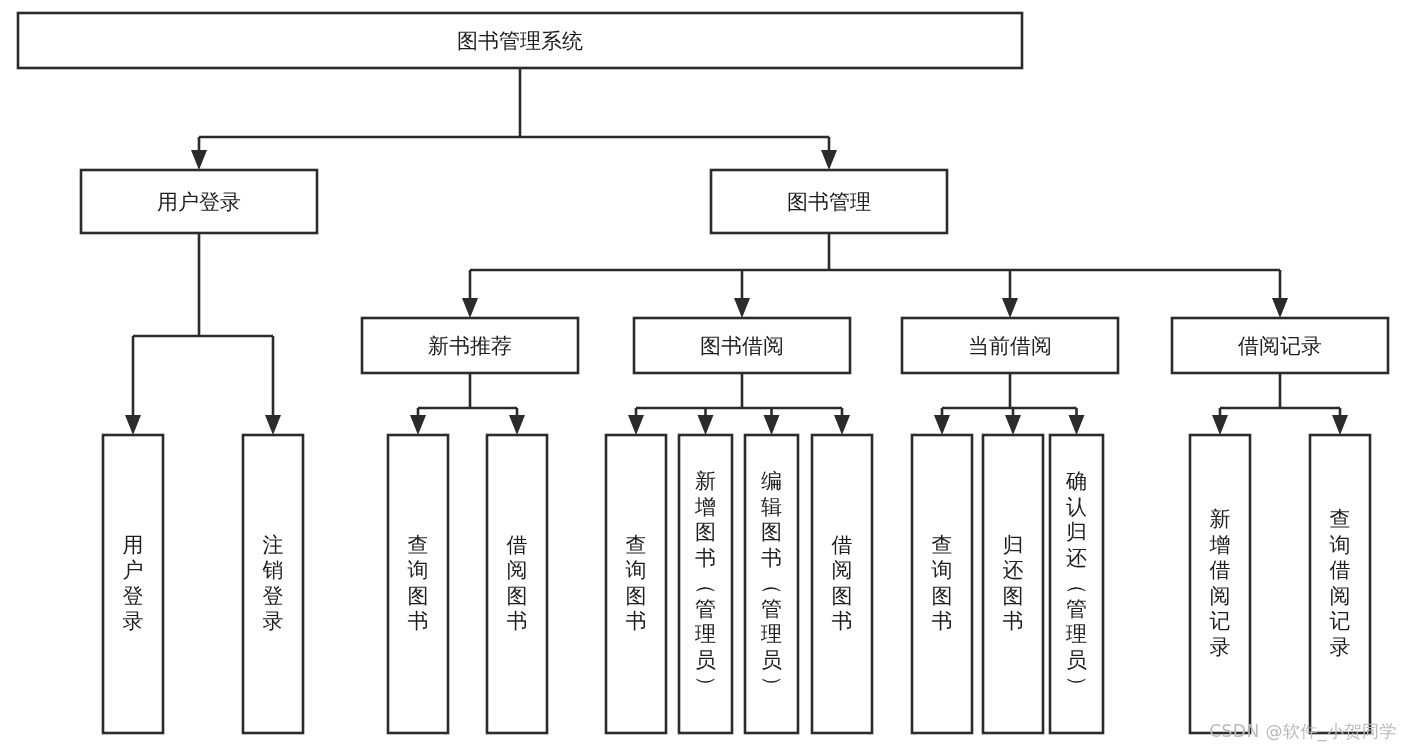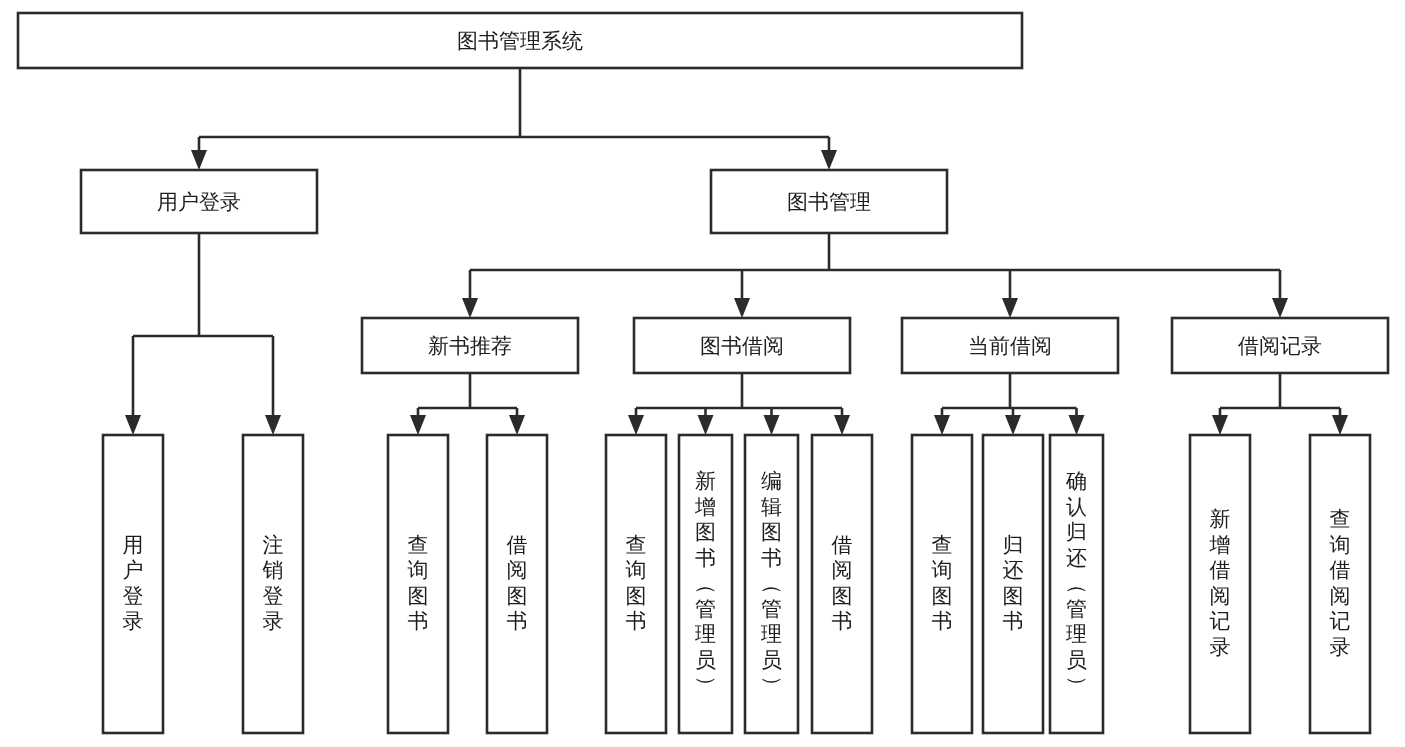--- a/index.html
+++ b/index.html
@@ -261,13 +261,14 @@
       <g>
         <rect x="1310" y="435" width="60" height="298" rx="0" ry="0" class="node-box"></rect>
         <text x="1340" y="520.25" class="node-label-v">查</text>
         <text x="1340" y="545.75" class="node-label-v">询</text>
         <text x="1340" y="571.25" class="node-label-v">借</text>
         <text x="1340" y="596.75" class="node-label-v">阅</text>
         <text x="1340" y="622.25" class="node-label-v">记</text>
         <text x="1340" y="647.75" class="node-label-v">录</text>
       </g>
     </svg>
+  <div class="watermark-text">CSDN @软件_小贺同学</div>
 </div>
 
 </body></html>

